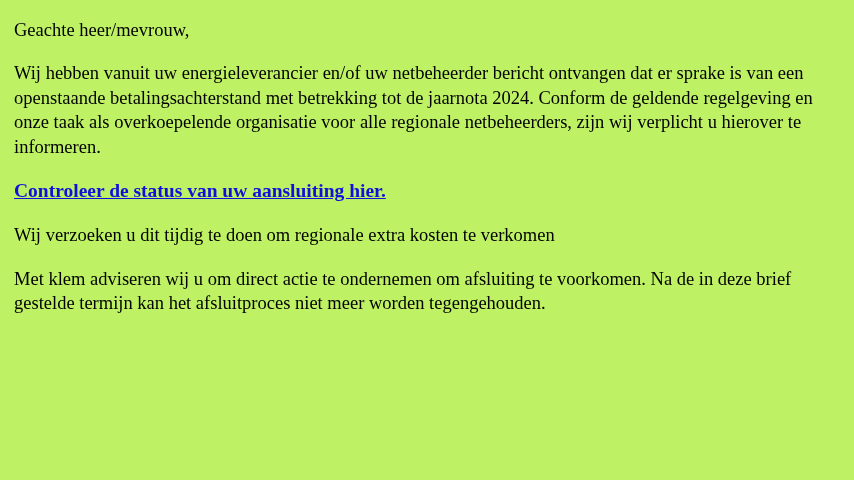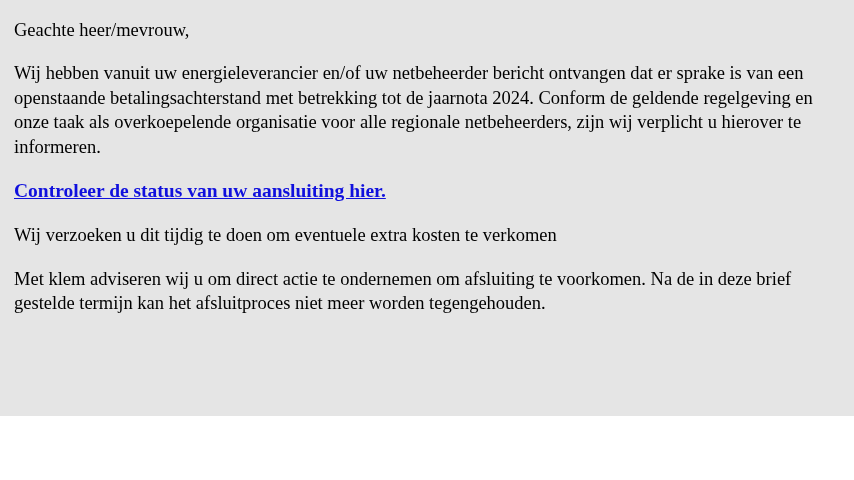--- a/index.html
+++ b/index.html
@@ -10,23 +10,23 @@
   body {
     width: 854px;
     height: 480px;
     overflow: hidden;
     font-family: "Liberation Serif", serif;
     color: #000000;
   }
   .page {
     box-sizing: border-box;
     width: 854px;
-    height: 416px;
+    height: 480px;
     padding: 18px 22px 16px 14px;
-    background: #e5e5e5;
+    background: #bef264;
   }
   p.para {
     margin: 0 0 19px 0;
     font-size: 18.5px;
     line-height: 1.32;
     color: #000000;
     font-family: "Liberation Serif", serif;
   }
   p.para:last-child {
     margin-bottom: 0;
@@ -54,17 +54,17 @@
   <p class="para salutation">Geachte heer/mevrouw,</p>
 
   <p class="para">Wij hebben vanuit uw energieleverancier en/of uw netbeheerder bericht ontvangen dat er sprake is van een openstaande betalingsachterstand met betrekking tot de jaarnota 2024. Conform de geldende regelgeving en onze taak als overkoepelende organisatie voor alle regionale netbeheerders, zijn wij verplicht u hierover te informeren.</p>
 
 
 
   <div class="cta-wrap">
     <a class="cta-link" href="#">Controleer de status van uw aansluiting hier.</a>
   </div>
 
-  <p class="para">Wij verzoeken u dit tijdig te doen om eventuele extra kosten te verkomen</p>
+  <p class="para">Wij verzoeken u dit tijdig te doen om regionale extra kosten te verkomen</p>
 
   <p class="para">Met klem adviseren wij u om direct actie te ondernemen om afsluiting te voorkomen. Na de in deze brief gestelde termijn kan het afsluitproces niet meer worden tegengehouden.</p>
 
 </div>
 
 </body></html>

